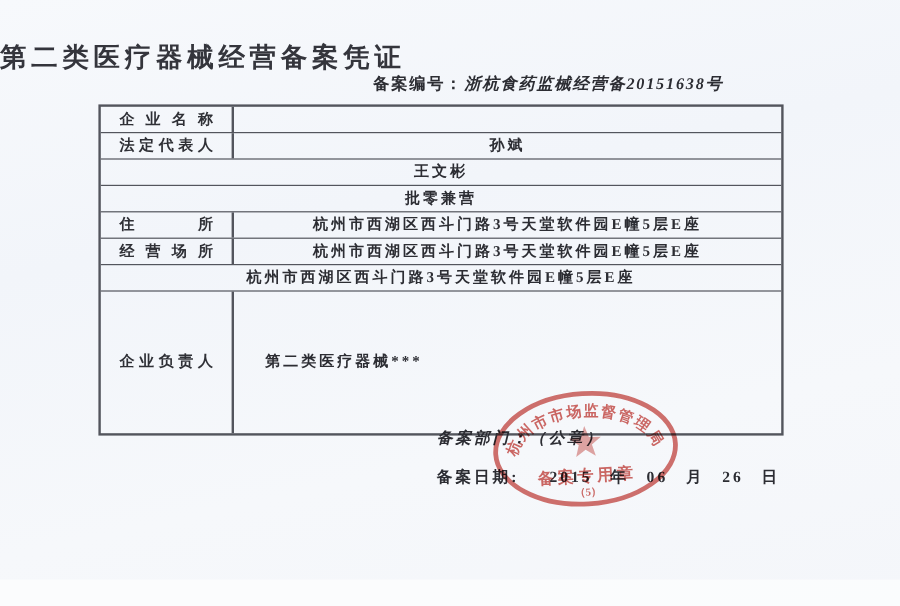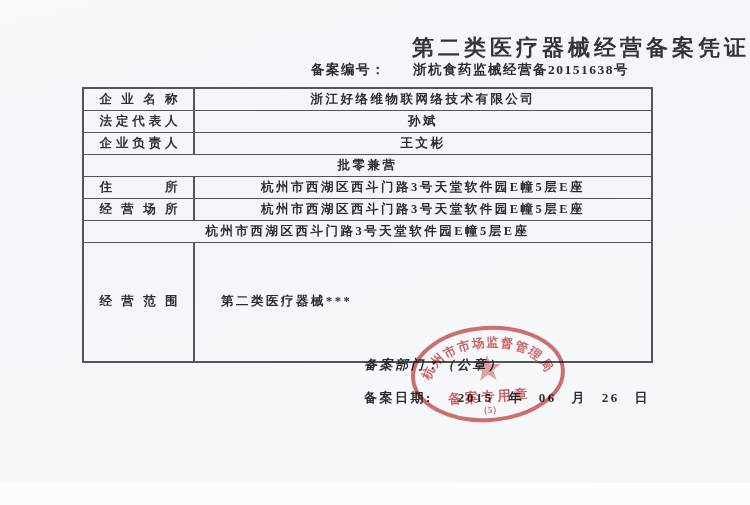--- a/index.html
+++ b/index.html
@@ -15,30 +15,30 @@
     background: linear-gradient(168deg, #f7f9fc 0%, #f2f5fa 35%, #f6f8fb 70%, #f4f6fa 100%);
     color: #2f3036;
   }
   .page::after { 
     content: ""; position: absolute; left: 0; right: 0; bottom: 0; height: 22px;
     background: #fcfdfe; opacity: .75; pointer-events: none;
   }
 
   .doc-title {
     position: absolute; top: 33px; left: 0; width: 750px;
-    text-align: right;
+    text-align: left;
     font-size: 22px; font-weight: 600; letter-spacing: 4px;
     color: #34353c;
   }
   .filing-line {
     position: absolute; top: 61px; left: 311px;
     font-size: 13.5px; font-weight: 700; letter-spacing: 1.5px;
     color: #2c2d33; white-space: nowrap;
   }
-  .filing-line .filing-value { margin-left: 27px; }
+  .filing-line .filing-value { margin-left: 1px; font-style: italic; }
 
   .cert-table {
     position: absolute; left: 82px; top: 87px;
     width: 571px; height: 276px;
     border: 2px solid #53555d;
     display: flex; flex-direction: column;
     background: transparent;
   }
   .trow { display: flex; height: 22px; border-top: 1.5px solid #53555d; }
   .trow:first-child { height: 20.5px; border-top: none; }
@@ -88,32 +88,28 @@
 
   <div class="filing-line">
     <span class="filing-label">备案编号：</span><span class="filing-value">浙杭食药监械经营备20151638号</span>
   </div>
 
   <div class="cert-table">
     <div class="trow">
       <div class="cell label">
           <span class="jlabel">企业名称</span>
         </div>
-      <div class="cell value">浙江好络维物联网络技术有限公司</div>
     </div>
     <div class="trow">
       <div class="cell label">
           <span class="jlabel">法定代表人</span>
         </div>
       <div class="cell value">孙斌</div>
     </div>
     <div class="trow">
-      <div class="cell label">
-          <span class="jlabel">企业负责人</span>
-        </div>
       <div class="cell value">王文彬</div>
     </div>
     <div class="trow">
       <div class="cell value">批零兼营</div>
     </div>
     <div class="trow">
       <div class="cell label">
           <span class="jlabel">住所</span>
         </div>
       <div class="cell value">杭州市西湖区西斗门路3号天堂软件园E幢5层E座</div>
@@ -122,21 +118,21 @@
       <div class="cell label">
           <span class="jlabel">经营场所</span>
         </div>
       <div class="cell value">杭州市西湖区西斗门路3号天堂软件园E幢5层E座</div>
     </div>
     <div class="trow">
       <div class="cell value">杭州市西湖区西斗门路3号天堂软件园E幢5层E座</div>
     </div>
     <div class="trow tall">
       <div class="cell label">
-          <span class="jlabel">经营范围</span>
+          <span class="jlabel">企业负责人</span>
         </div>
       <div class="cell value">第二类医疗器械***</div>
     </div>
   </div>
 
   <div class="footer-line dept">备案部门：（公章）</div>
 
   <div class="footer-line date">
     <span>备案日期:</span><span class="date-value">2015 年 06 月 26 日</span>
   </div>

